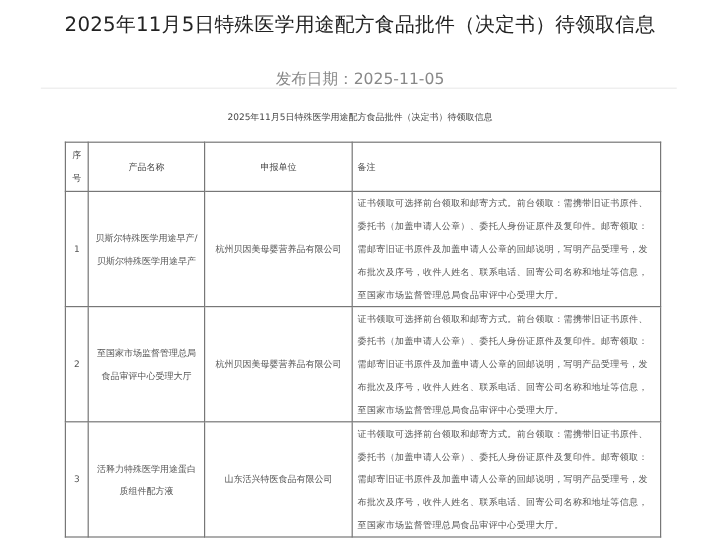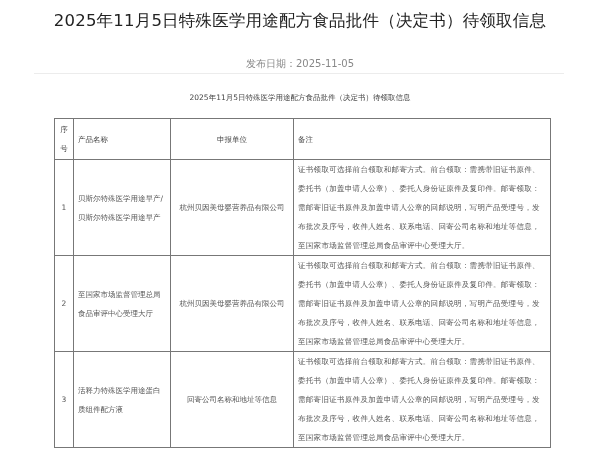--- a/index.html
+++ b/index.html
@@ -9,21 +9,21 @@
     font-family: "DejaVu Sans", "Liberation Sans", sans-serif;
     color: #333;
     position: relative;
   }
   .title {
     position: absolute; left: 0; top: 10px; width: 600px;
     text-align: center; font-size: 16.5px; color: #222; letter-spacing: 0.2px;
   }
   .pubdate {
     position: absolute; left: 0; top: 57px; width: 600px;
-    text-align: center; font-size: 10px; color: #888;
+    text-align: center; font-size: 13px; color: #888;
   }
   .rule {
     position: absolute; left: 34px; top: 73px; width: 530px; height: 1px;
     background: #ececec;
   }
   .table-caption {
     position: absolute; left: 150px; top: 93px; width: 300px;
     text-align: center; font-size: 7.5px; color: #444;
   }
   table.grid {
@@ -34,21 +34,21 @@
   }
   table.grid td, table.grid th {
     border: 1px solid #777;
     padding: 0 4px;
     vertical-align: middle;
     font-weight: normal;
     line-height: 19px;
   }
   table.grid th { height: 40px; color: #444; }
   .c-seq { width: 11px; text-align: center; }
-  .c-name { text-align: left; }
+  .c-name { text-align: center; }
   .c-unit { text-align: center; }
   .c-remark { text-align: left; }
   th.c-remark { }
   .seq-head { line-height: 18px; }
   tr.r1 td { height: 89px; }
   tr.r2 td { height: 90px; }
   tr.r3 td { height: 90px; }
   td.c-remark { line-height: 19px; letter-spacing: 0.3px; margin-left: 47px; }
 </style>
 </head>
@@ -83,17 +83,17 @@
     </tr>
     <tr class="r2">
       <td class="c-seq">2</td>
       <td class="c-name">至国家市场监督管理总局食品审评中心受理大厅</td>
       <td class="c-unit">杭州贝因美母婴营养品有限公司</td>
       <td class="c-remark">证书领取可选择前台领取和邮寄方式。前台领取：需携带旧证书原件、委托书（加盖申请人公章）、委托人身份证原件及复印件。邮寄领取：需邮寄旧证书原件及加盖申请人公章的回邮说明，写明产品受理号，发布批次及序号，收件人姓名、联系电话、回寄公司名称和地址等信息，至国家市场监督管理总局食品审评中心受理大厅。</td>
     </tr>
     <tr class="r3">
       <td class="c-seq">3</td>
       <td class="c-name">活释力特殊医学用途蛋白质组件配方液</td>
-      <td class="c-unit">回寄公司名称和地址等信息</td>
+      <td class="c-unit">山东活兴特医食品有限公司</td>
       <td class="c-remark">证书领取可选择前台领取和邮寄方式。前台领取：需携带旧证书原件、委托书（加盖申请人公章）、委托人身份证原件及复印件。邮寄领取：需邮寄旧证书原件及加盖申请人公章的回邮说明，写明产品受理号，发布批次及序号，收件人姓名、联系电话、回寄公司名称和地址等信息，至国家市场监督管理总局食品审评中心受理大厅。</td>
     </tr>
   </tbody>
 </table>
 
 </body></html>

